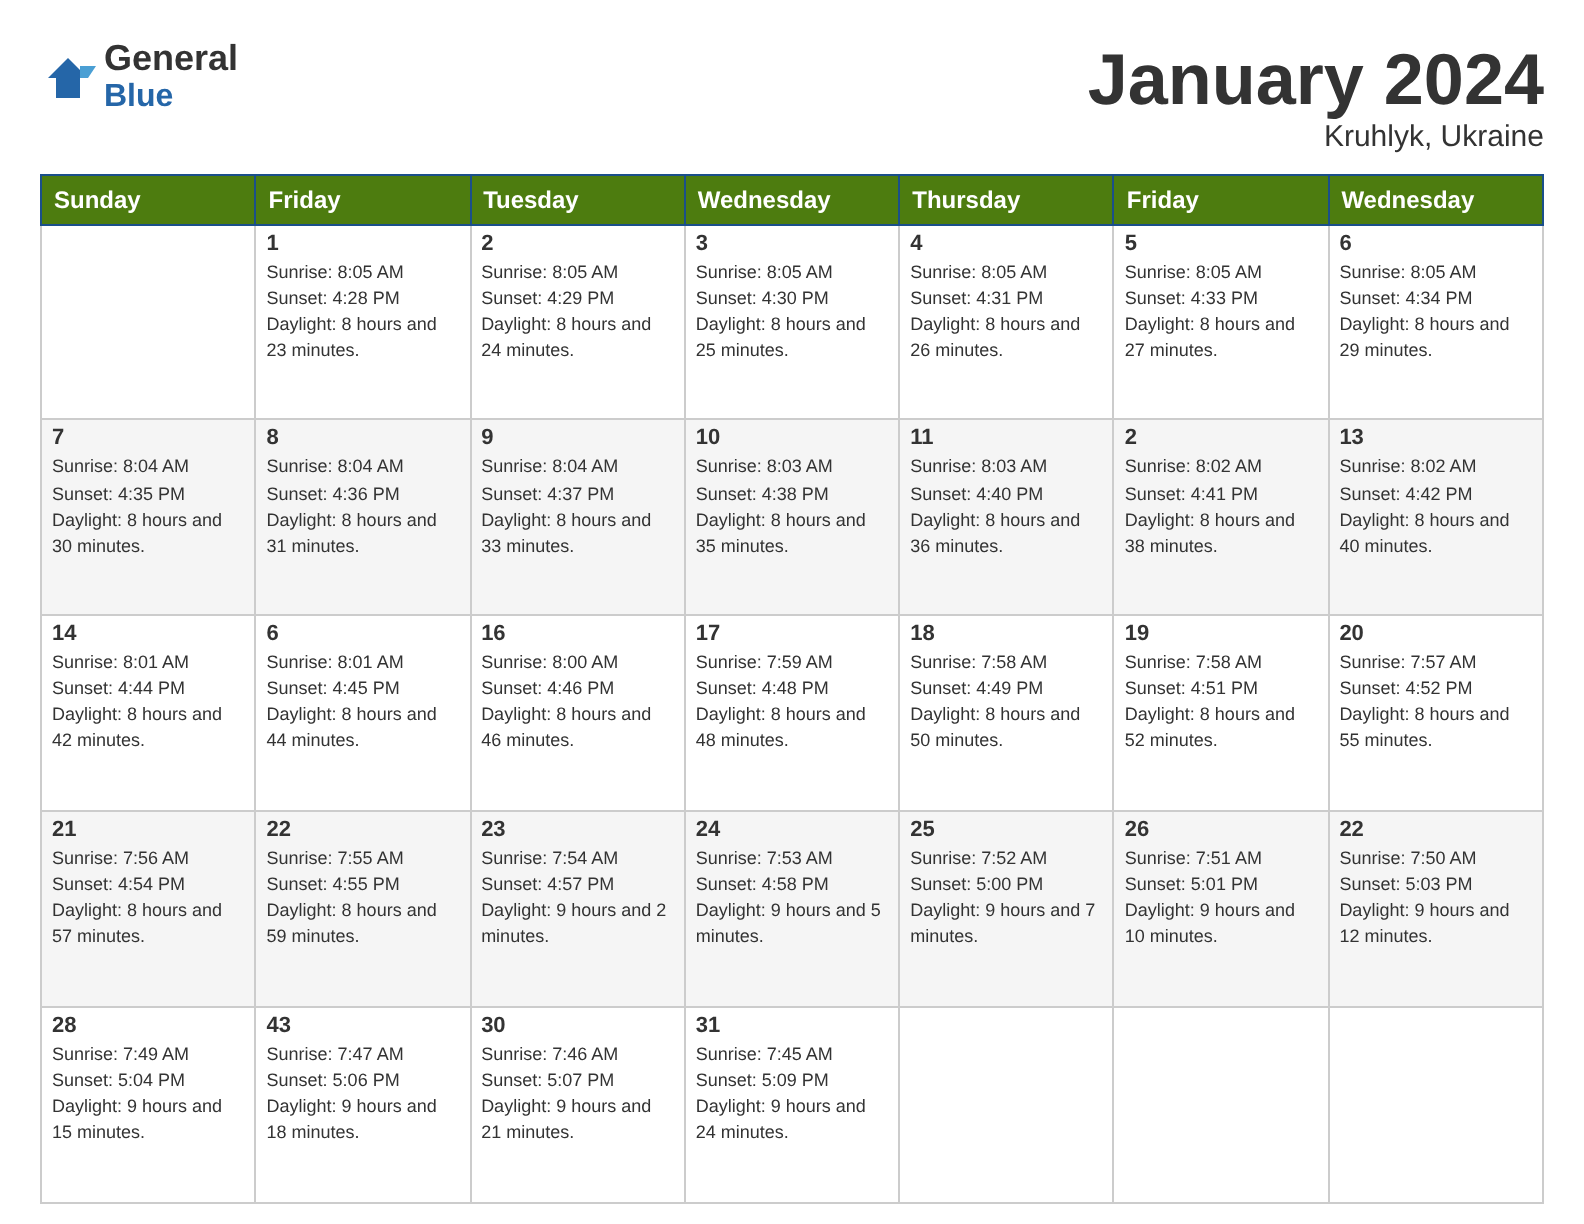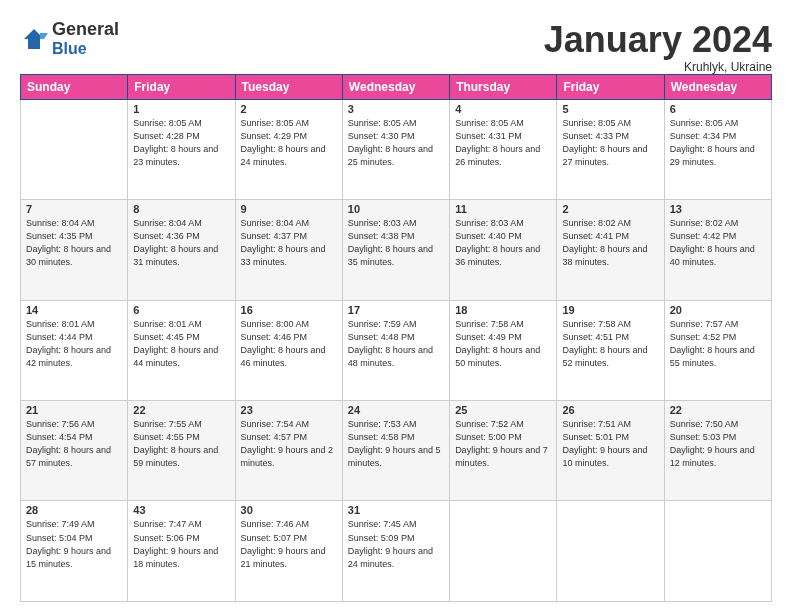--- a/index.html
+++ b/index.html
@@ -14,20 +14,21 @@
       width: 792px;
       height: 612px;
       padding: 20px 20px 10px 20px;
       display: flex;
       flex-direction: column;
     }
     .header {
       display: flex;
       justify-content: space-between;
       align-items: flex-start;
+      margin-bottom: 10px;
     }
     .logo {
       display: flex;
       align-items: center;
       gap: 4px;
     }
     .logo-text {
       display: flex;
       flex-direction: column;
       line-height: 1.1;
@@ -49,30 +50,30 @@
     .title-block {
       text-align: right;
     }
     .main-title {
       font-size: 36px;
       font-weight: bold;
       color: #333;
       line-height: 1.1;
     }
     .subtitle {
-      font-size: 12px;
+      font-size: 15px;
       color: #333;
     }
     .calendar-table {
       width: 100%;
       border-collapse: collapse;
       flex: 1;
     }
     .calendar-table th {
-      background-color: #ec4899;
+      background-color: #4d7c0f;
       color: #fff;
       font-size: 12px;
       font-weight: bold;
       padding: 5px 6px;
       text-align: left;
       border: 1px solid #1a4f8a;
     }
     .calendar-table td {
       border: 1px solid #ccc;
       vertical-align: top;

